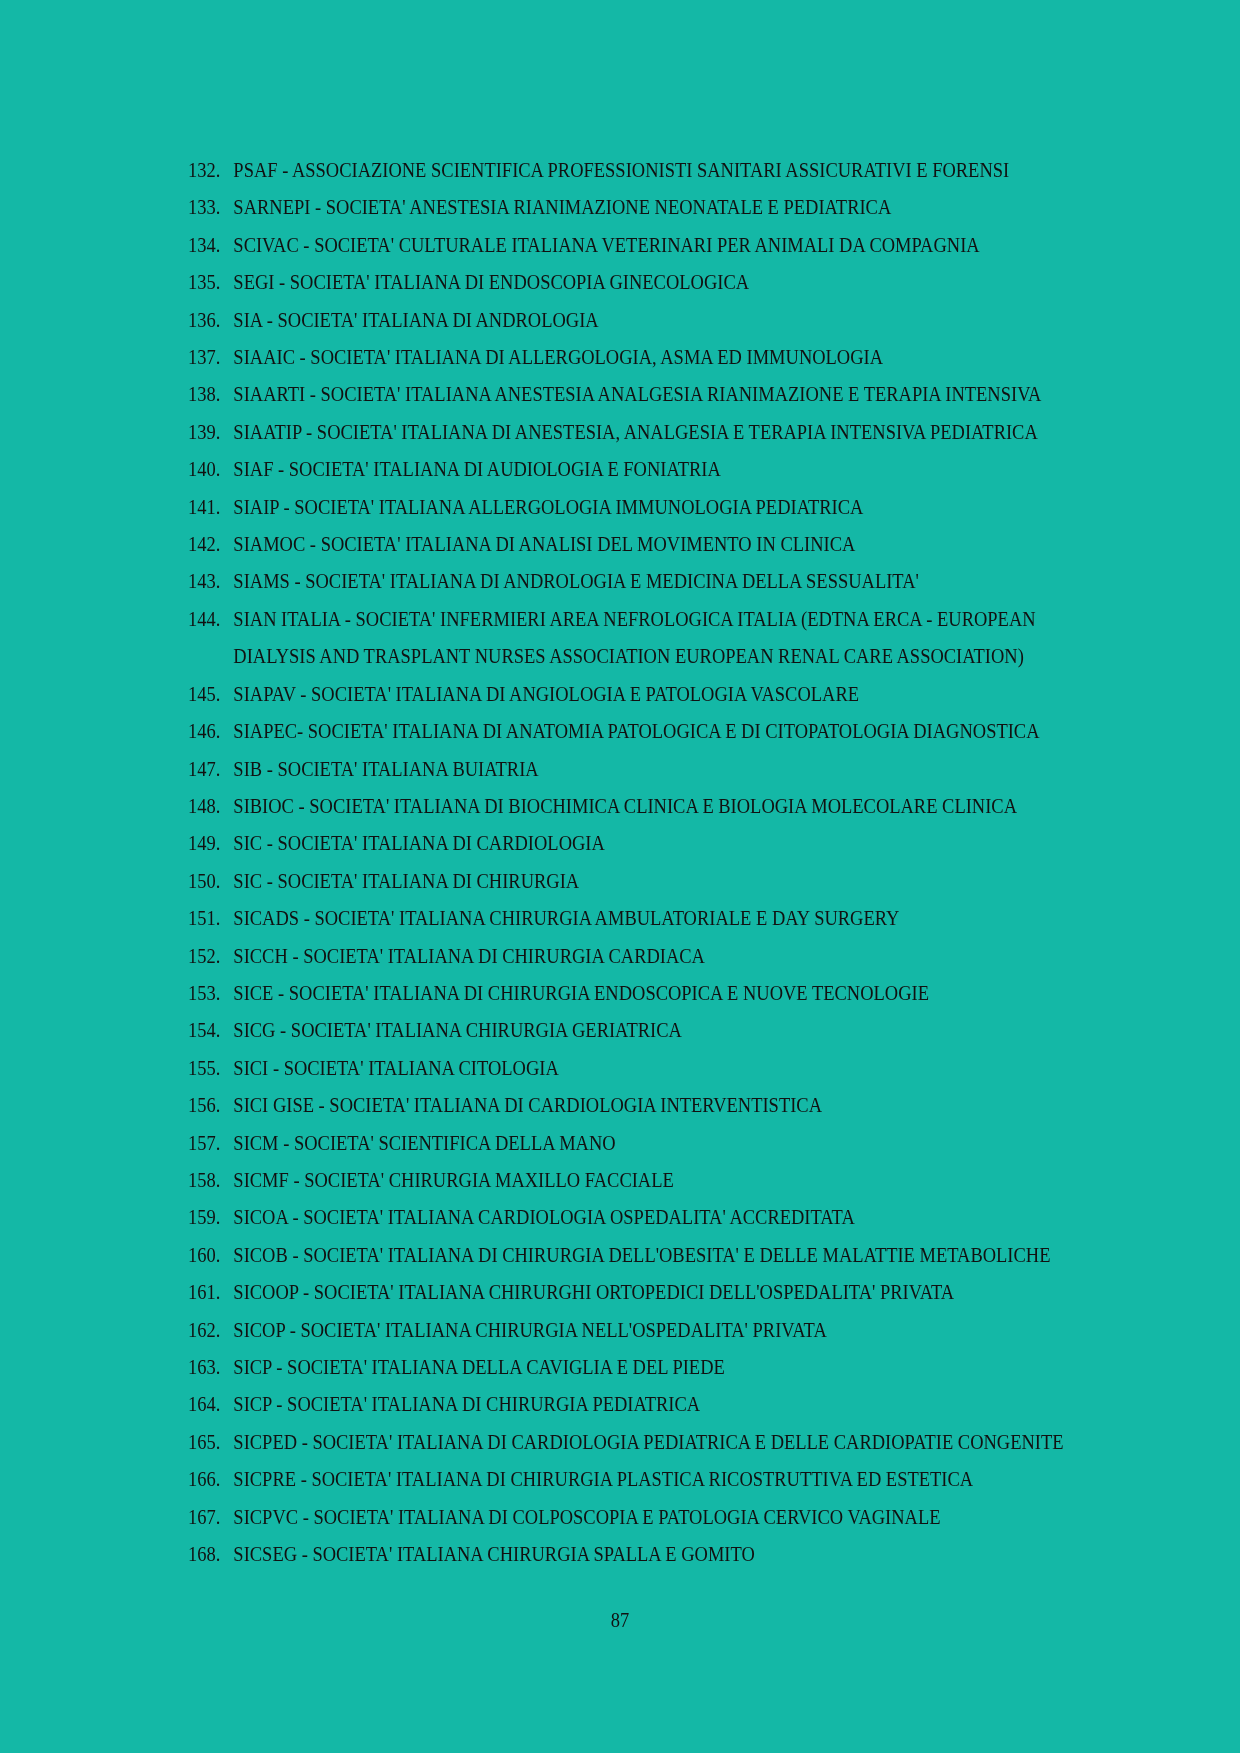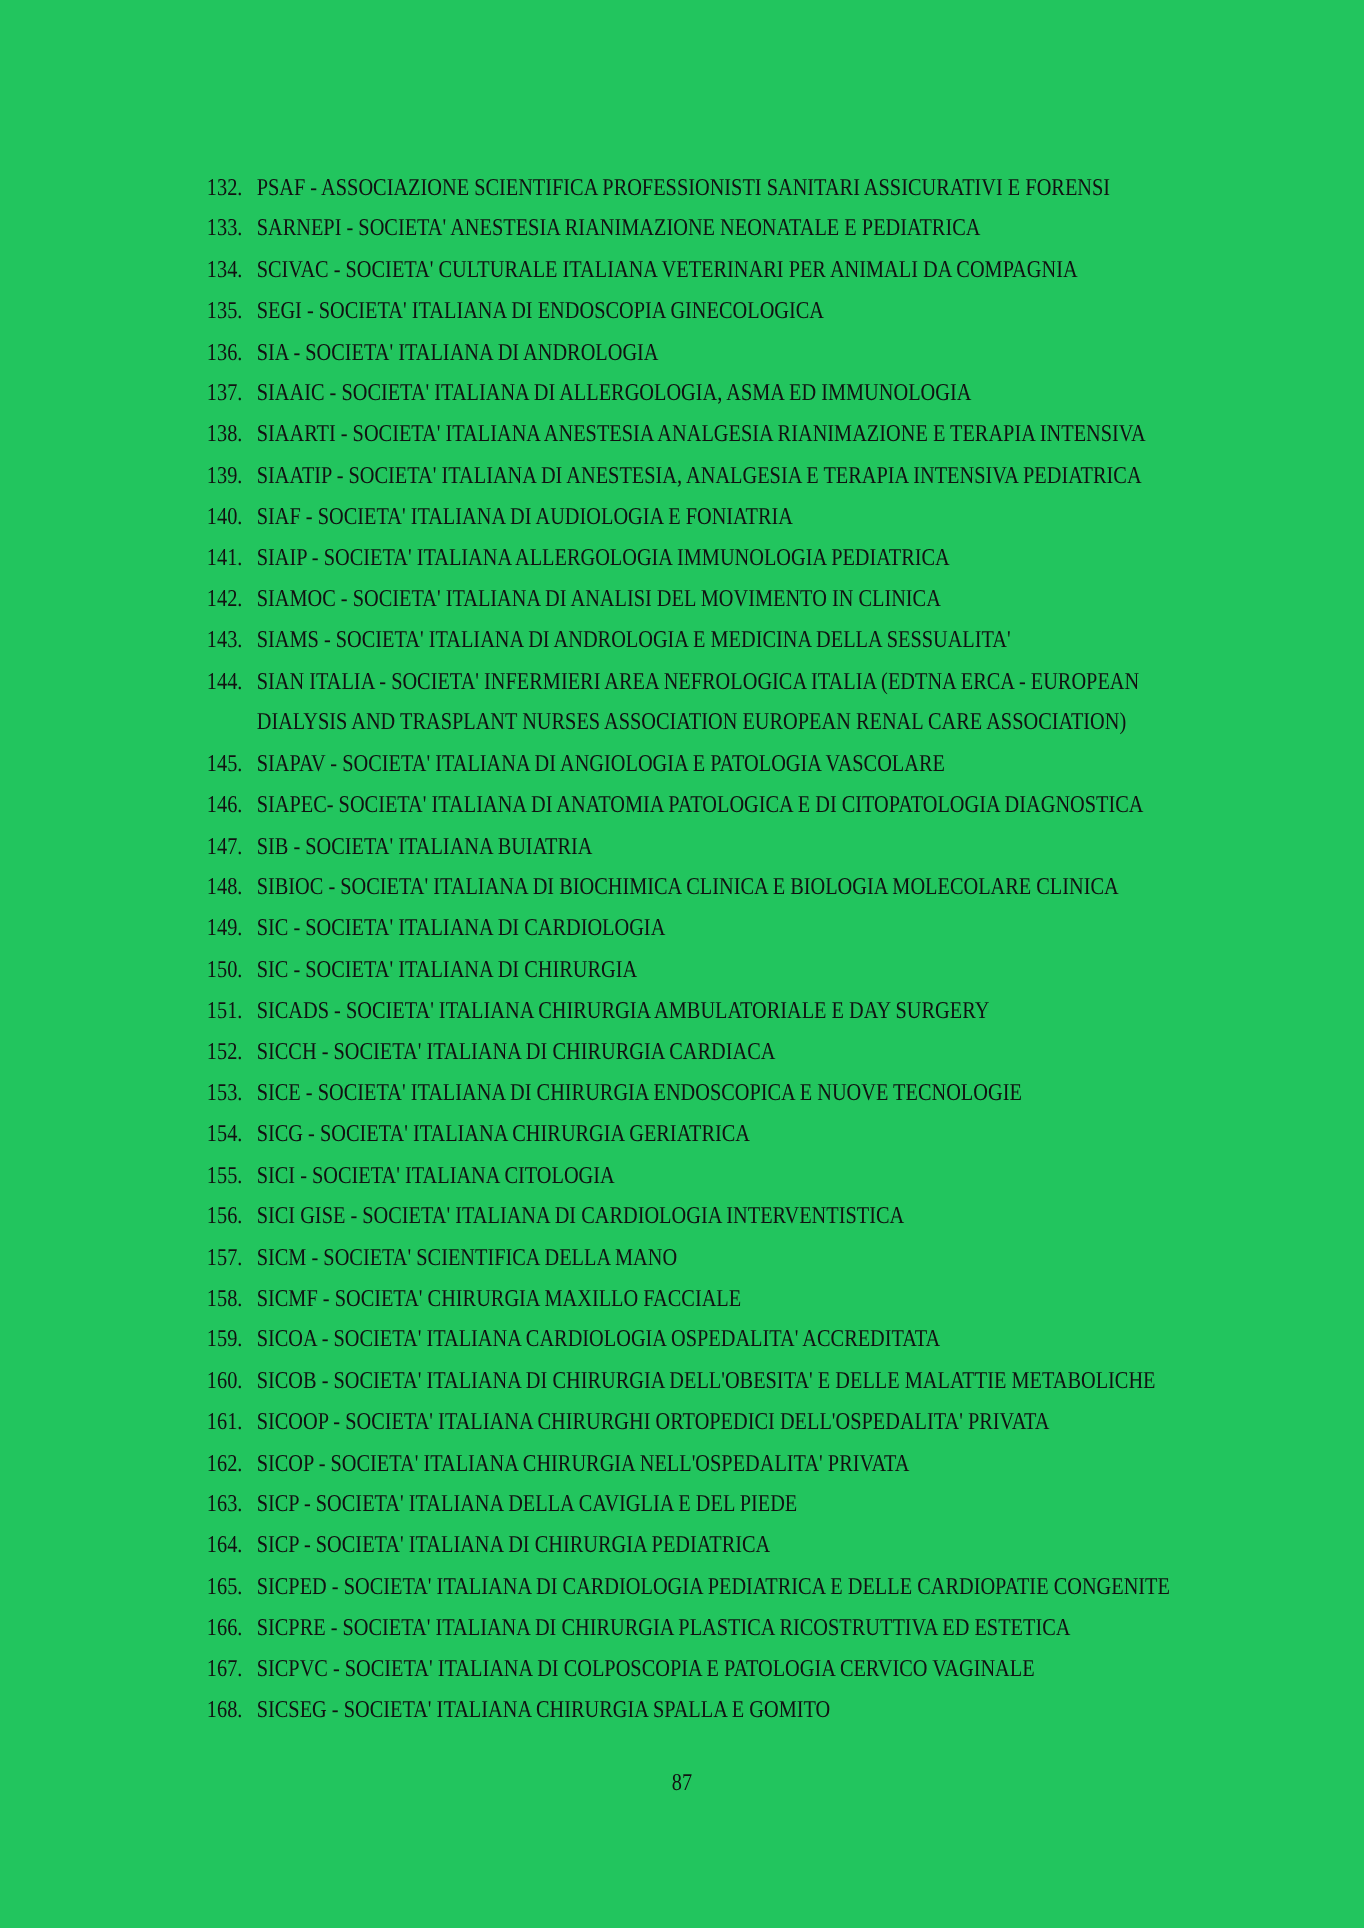--- a/index.html
+++ b/index.html
@@ -12,21 +12,21 @@
     position: relative;
     font-family: "Liberation Serif", "DejaVu Serif", serif;
     color: #111111;
     overflow: hidden;
   }
   .page {
     position: absolute;
     left: 0; top: 0;
     width: 1240px;
     height: 1753px;
-    background: #22c55e;
+    background: #14b8a6;
   }
   .society-list {
     position: absolute;
     left: 188px;
     top: 151px;
     width: 1053px;            
     transform: scaleX(0.84);  
     transform-origin: 0 0;
     list-style: none;
     font-size: 22px;

